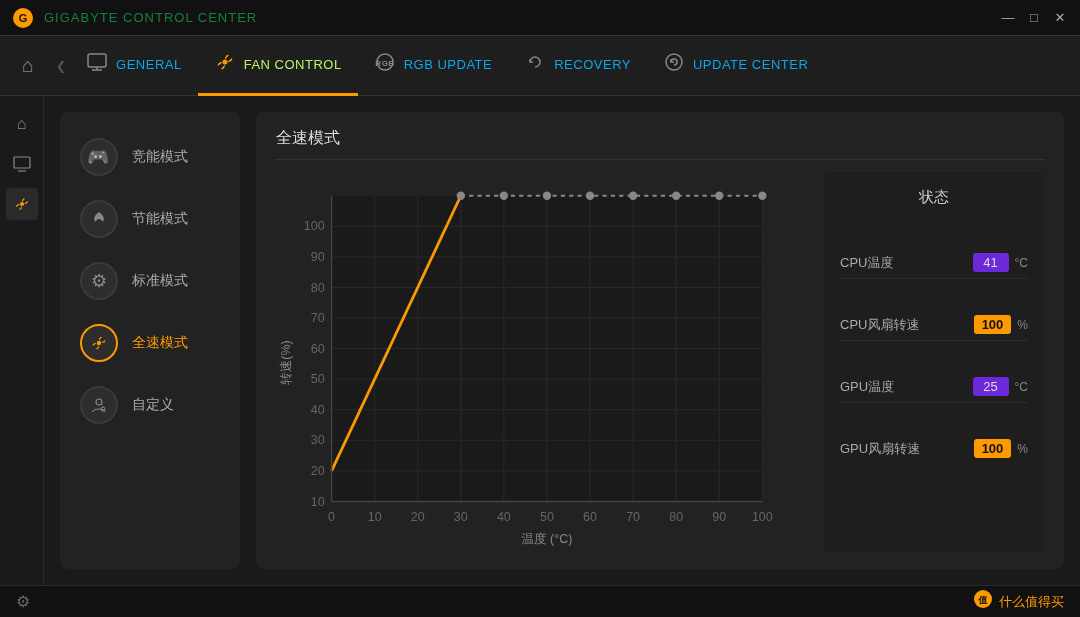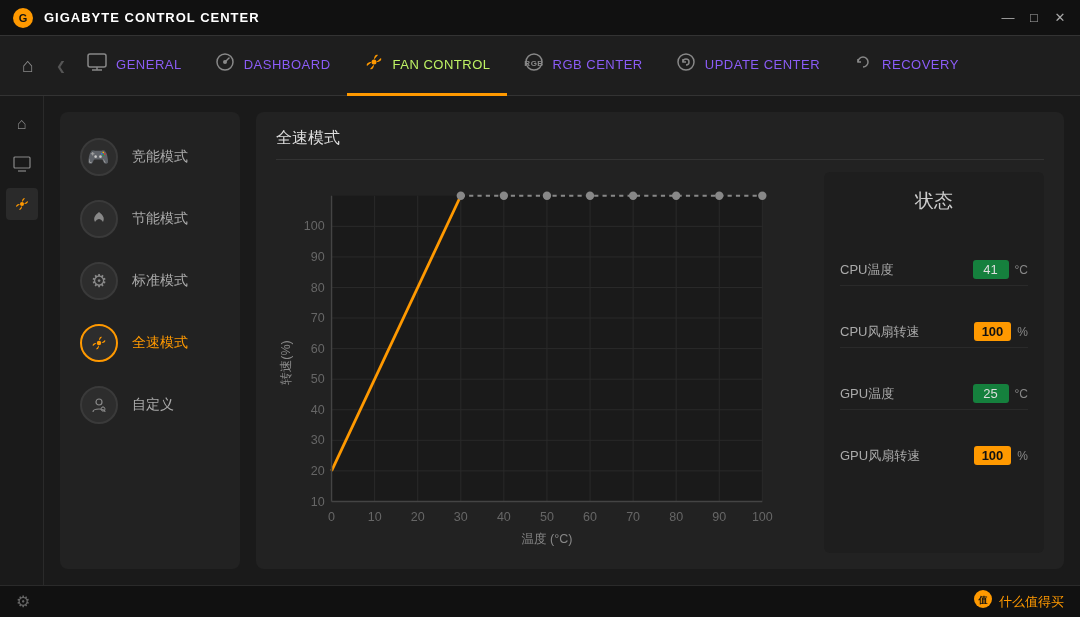--- a/index.html
+++ b/index.html
@@ -20,23 +20,23 @@
       height: 36px;
       padding: 0 12px;
       border-bottom: 1px solid #333;
     }
     .title-bar-logo {
       width: 22px;
       height: 22px;
       margin-right: 10px;
     }
     .title-bar-text {
-      color: #ffffff;
+      color: #15803d;
       font-size: 13px;
-      font-weight: bold;
+      font-weight: normal;
       letter-spacing: 1px;
       flex: 1;
     }
     .window-controls {
       display: flex;
       gap: 10px;
     }
     .window-btn {
       width: 16px;
       height: 16px;
@@ -79,21 +79,21 @@
       gap: 0px;
       flex: 1;
     }
     .nav-item {
       display: flex;
       align-items: center;
       gap: 8px;
       padding: 0 16px;
       height: 60px;
       cursor: pointer;
-      color: #8b5cf6;
+      color: #0ea5e9;
       font-size: 13px;
       letter-spacing: 0.5px;
       border-bottom: 3px solid transparent;
       transition: color 0.2s;
     }
     .nav-item.active {
       color: #bef264;
       border-bottom: 3px solid #f90;
     }
     .nav-icon {
@@ -219,21 +219,21 @@
       width: 220px;
       background: #1e1e1e;
       border-radius: 6px;
       padding: 16px 16px;
       display: flex;
       flex-direction: column;
       gap: 6px;
     }
     .status-title {
       color: #ccc;
-      font-size: 19px;
+      font-size: 15px;
       text-align: center;
       margin-bottom: 10px;
     }
     .status-row {
       display: flex;
       align-items: center;
       justify-content: space-between;
       padding: 6px 0;
       border-bottom: 1px solid #2a2a2a;
       margin-top: 24px;
@@ -242,21 +242,21 @@
     .status-label {
       color: #aaa;
       font-size: 13px;
     }
     .status-value-group {
       display: flex;
       align-items: center;
       gap: 6px;
     }
     .status-value {
-      background: #15803d;
+      background: #6d28d9;
       color: #ddd;
       padding: 2px 8px;
       border-radius: 3px;
       font-size: 13px;
       min-width: 36px;
       text-align: center;
     }
     .status-value.highlight {
       background: #f90;
       color: #111;
@@ -318,71 +318,59 @@
     <div class="nav-item">
       <span class="nav-icon">
         <svg width="22" height="22" viewBox="0 0 22 22">
             <rect x="2" y="3" width="18" height="13" rx="2" fill="none" stroke="#888" stroke-width="1.5"></rect>
             <line x1="6" y1="19" x2="16" y2="19" stroke="#888" stroke-width="1.5"></line>
             <line x1="11" y1="16" x2="11" y2="19" stroke="#888" stroke-width="1.5"></line>
           </svg>
       </span>
       <span>GENERAL</span>
     </div>
-    <div class="nav-item">
-      <span class="nav-icon">
-        <svg width="22" height="22" viewBox="0 0 22 22">
-            <path d="M11 3 A8 8 0 0 1 19 11" fill="none" stroke="#888" stroke-width="1.5"></path>
-            <path d="M3 11 A8 8 0 0 1 11 3" fill="none" stroke="#888" stroke-width="1.5"></path>
-            <path d="M3 11 A8 8 0 0 0 19 11" fill="none" stroke="#888" stroke-width="1.5"></path>
-            <line x1="11" y1="11" x2="15" y2="7" stroke="#888" stroke-width="1.5" stroke-linecap="round"></line>
-            <circle cx="11" cy="11" r="2" fill="#888"></circle>
-          </svg>
-      </span>
-      <span>DASHBOARD</span>
-    </div>
     <div class="nav-item active">
       <span class="nav-icon">
         <svg width="22" height="22" viewBox="0 0 22 22">
           <circle cx="11" cy="11" r="2.5" fill="#f90"></circle>
           <path d="M11 8.5 C11 5 13 3 15 4 C13 6 12 8 11 8.5Z" fill="#f90"></path>
           <path d="M13.5 11 C17 11 19 9 18 7 C16 9 14 10 13.5 11Z" fill="#f90"></path>
           <path d="M11 13.5 C11 17 9 19 7 18 C9 16 10 14 11 13.5Z" fill="#f90"></path>
           <path d="M8.5 11 C5 11 3 13 4 15 C6 13 8 12 8.5 11Z" fill="#f90"></path>
         </svg>
       </span>
       <span>FAN CONTROL</span>
     </div>
     <div class="nav-item">
       <span class="nav-icon">
         <svg width="22" height="22" viewBox="0 0 22 22">
             <circle cx="11" cy="11" r="8" fill="none" stroke="#888" stroke-width="1.5"></circle>
             <text x="11" y="15" text-anchor="middle" font-size="8" fill="#888" font-weight="bold">RGB</text>
           </svg>
       </span>
-      <span>RGB CENTER</span>
+      <span>RGB UPDATE</span>
+    </div>
+    <div class="nav-item">
+      <span class="nav-icon">
+        <svg width="22" height="22" viewBox="0 0 22 22">
+            <path d="M6 11 A5 5 0 1 1 11 16" fill="none" stroke="#888" stroke-width="1.5"></path>
+            <polyline points="6,8 6,11 9,11" fill="none" stroke="#888" stroke-width="1.5"></polyline>
+          </svg>
+      </span>
+      <span>RECOVERY</span>
     </div>
     <div class="nav-item">
       <span class="nav-icon">
         <svg width="22" height="22" viewBox="0 0 22 22">
             <circle cx="11" cy="11" r="8" fill="none" stroke="#888" stroke-width="1.5"></circle>
             <path d="M8 11 A3 3 0 1 1 11 14" fill="none" stroke="#888" stroke-width="1.5"></path>
             <polyline points="8,8 8,11 11,11" fill="none" stroke="#888" stroke-width="1.5"></polyline>
           </svg>
       </span>
       <span>UPDATE CENTER</span>
-    </div>
-    <div class="nav-item">
-      <span class="nav-icon">
-        <svg width="22" height="22" viewBox="0 0 22 22">
-            <path d="M6 11 A5 5 0 1 1 11 16" fill="none" stroke="#888" stroke-width="1.5"></path>
-            <polyline points="6,8 6,11 9,11" fill="none" stroke="#888" stroke-width="1.5"></polyline>
-          </svg>
-      </span>
-      <span>RECOVERY</span>
     </div>
   </div>
 </div>
 
 <div class="main-content">
 
   <div class="sidebar">
     <div class="sidebar-icon">⌂</div>
     <div class="sidebar-icon">
       <svg width="18" height="18" viewBox="0 0 18 18">

